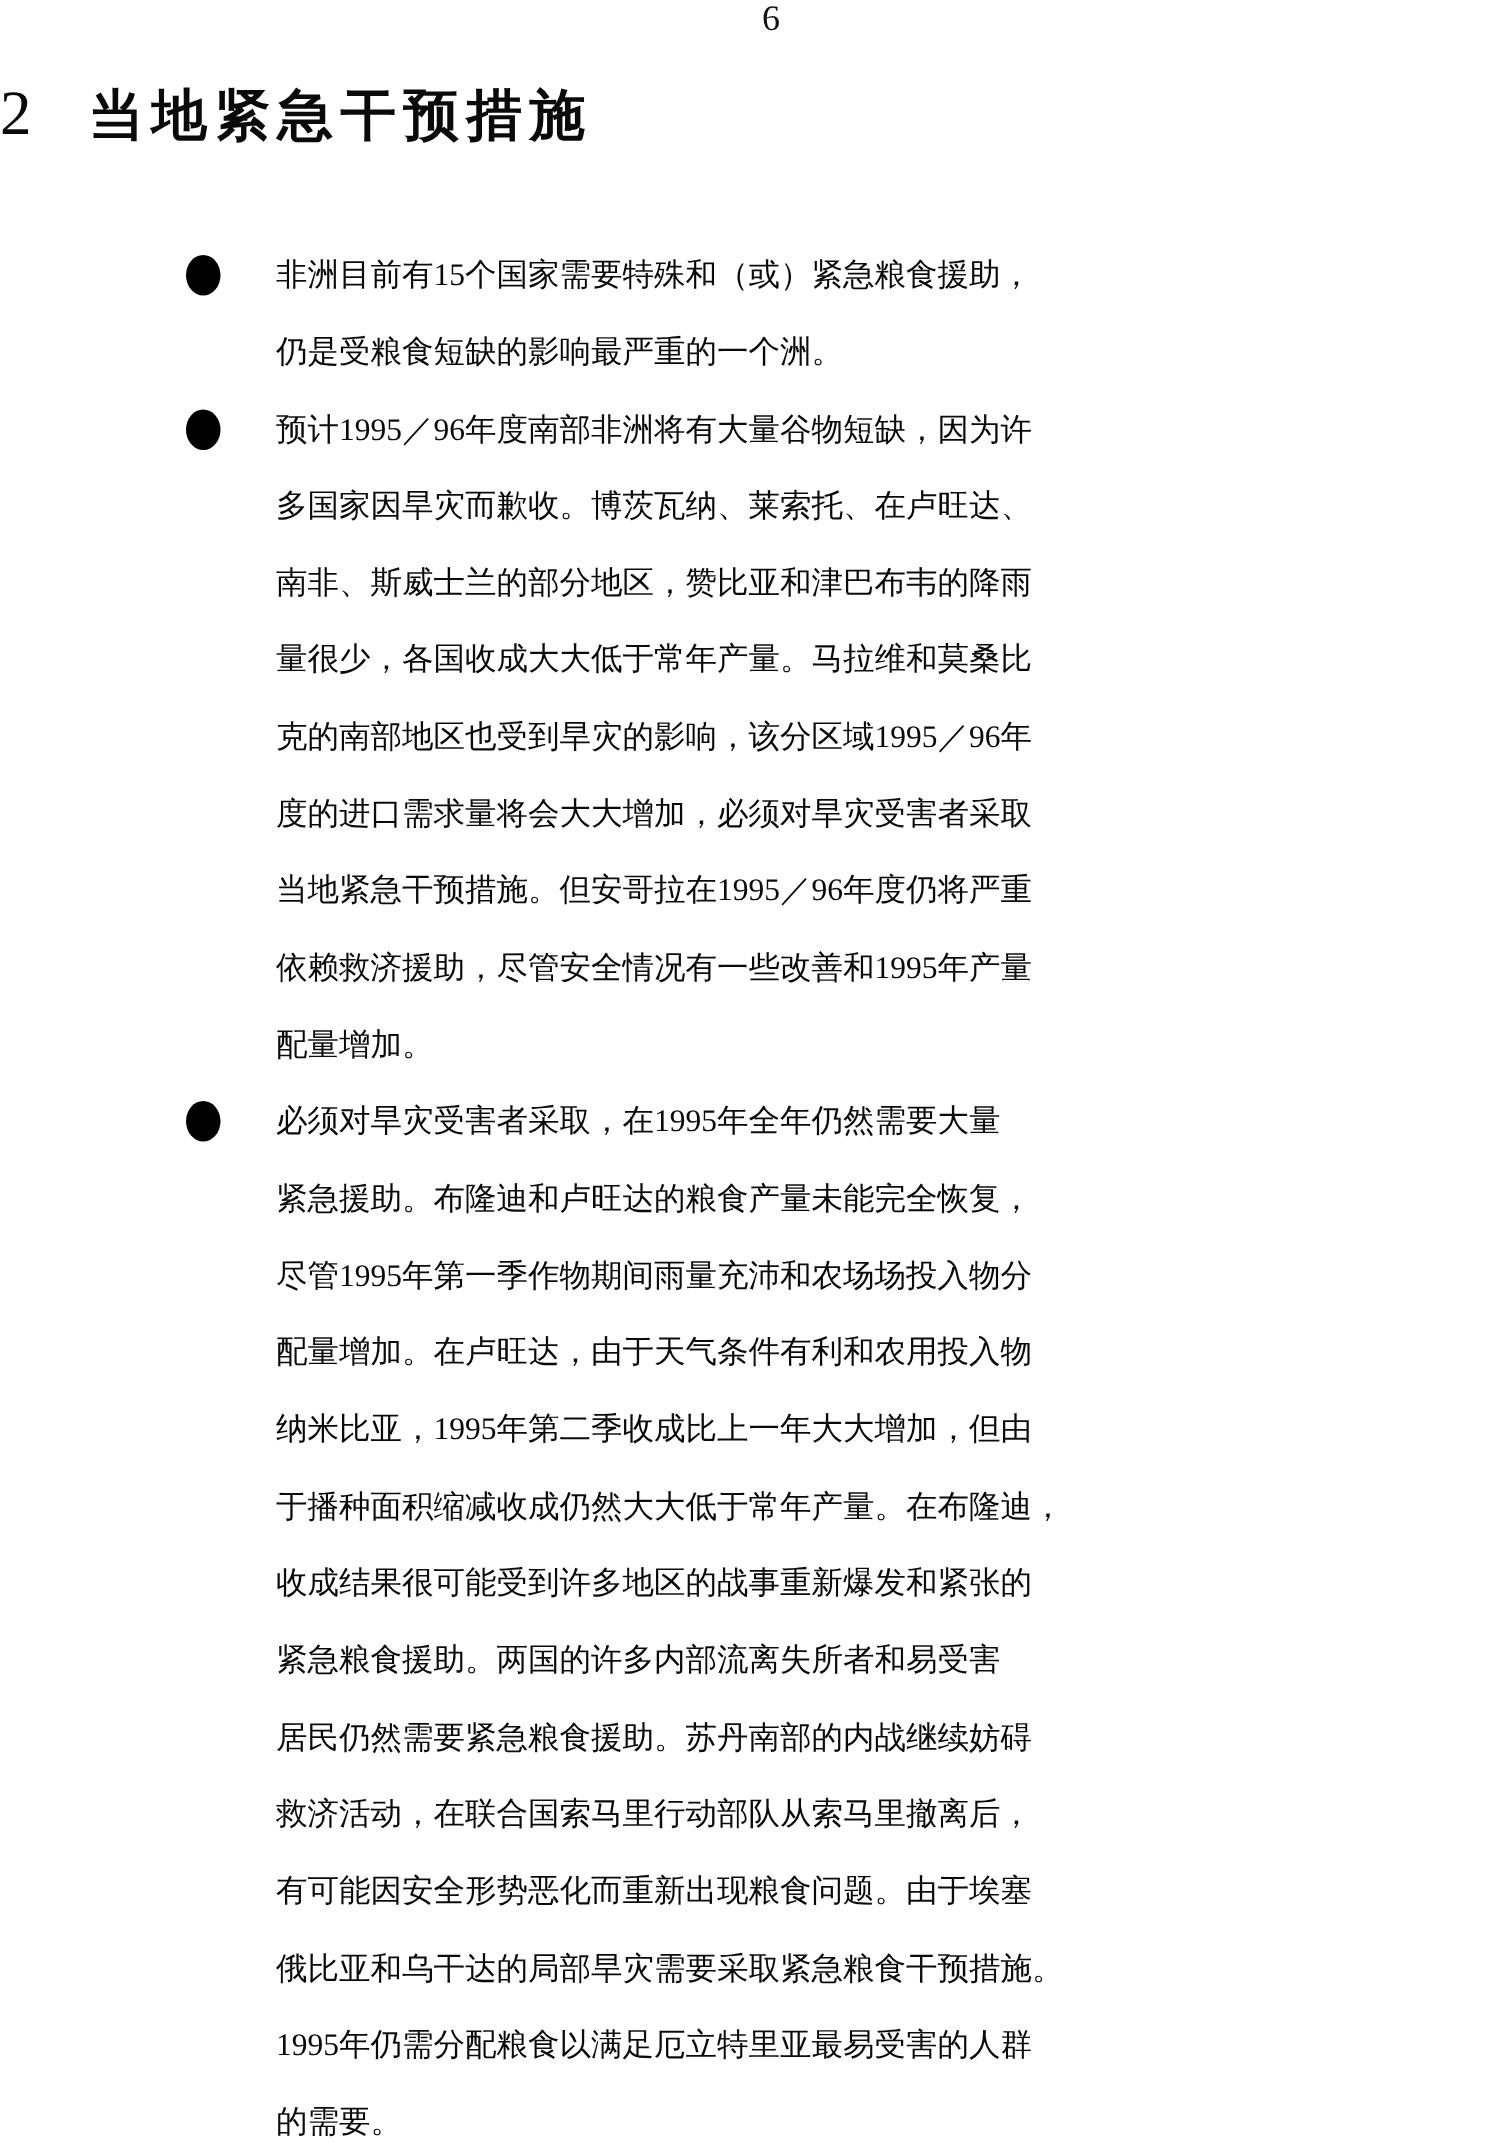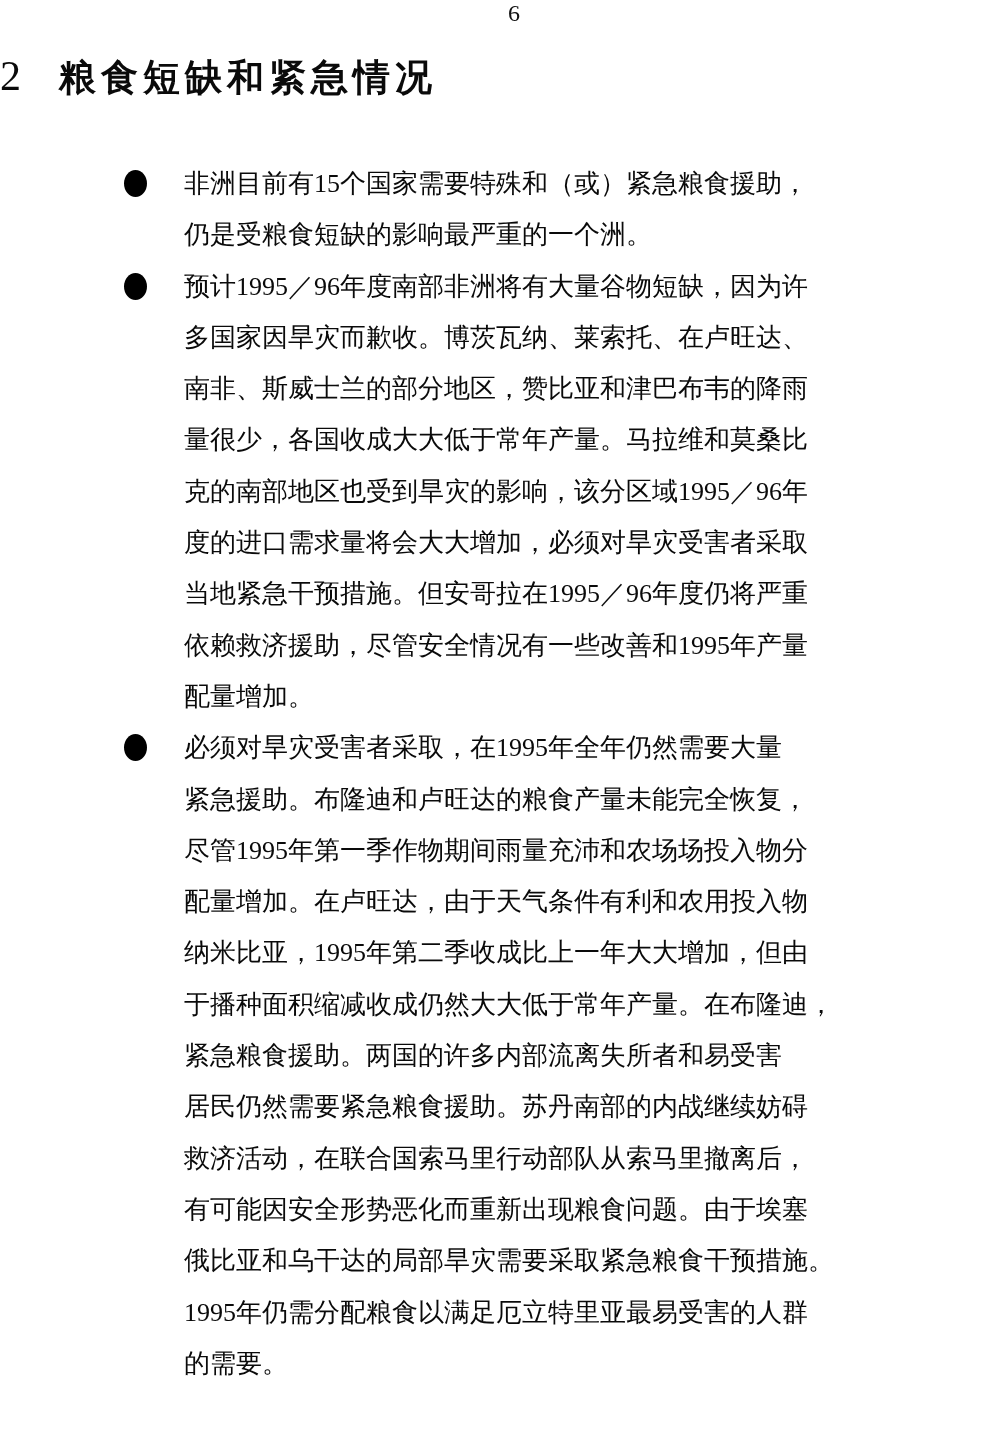--- a/index.html
+++ b/index.html
@@ -64,36 +64,36 @@
     border-radius: 50%;
     background: #000;
     margin-top: 12px;
     margin-right: 37px;
   }
   .bullet-body {
     flex: 1 1 auto;
     min-width: 0;
   }
   .line {
-    font-size: 26px;
+    font-size: 21px;
     line-height: 51.3px;
     letter-spacing: 0px;
     white-space: nowrap;
     color: #0a0a0a;
   }
 </style>
 </head>
 <body>
 
 <div class="page">
   <div class="page-number">6</div>
 
   <div class="heading">
     <span class="section-number">2</span>
-    <span class="section-title">粮食短缺和紧急情况</span>
+    <span class="section-title">当地紧急干预措施</span>
   </div>
 
   <div class="bullet-list">
       <div class="bullet-item">
         <span class="bullet-dot"></span>
         <div class="bullet-body">
           <div class="line">非洲目前有15个国家需要特殊和（或）紧急粮食援助，</div>
           <div class="line">仍是受粮食短缺的影响最严重的一个洲。</div>
         </div>
       </div>
@@ -113,20 +113,21 @@
       </div>
       <div class="bullet-item">
         <span class="bullet-dot"></span>
         <div class="bullet-body">
           <div class="line">必须对旱灾受害者采取，在1995年全年仍然需要大量</div>
           <div class="line">紧急援助。布隆迪和卢旺达的粮食产量未能完全恢复，</div>
           <div class="line">尽管1995年第一季作物期间雨量充沛和农场场投入物分</div>
           <div class="line">配量增加。在卢旺达，由于天气条件有利和农用投入物</div>
           <div class="line">纳米比亚，1995年第二季收成比上一年大大增加，但由</div>
           <div class="line">于播种面积缩减收成仍然大大低于常年产量。在布隆迪，</div>
+          <div class="line">收成结果很可能受到许多地区的战事重新爆发和紧张的</div>
           <div class="line">紧急粮食援助。两国的许多内部流离失所者和易受害</div>
           <div class="line">居民仍然需要紧急粮食援助。苏丹南部的内战继续妨碍</div>
           <div class="line">救济活动，在联合国索马里行动部队从索马里撤离后，</div>
           <div class="line">有可能因安全形势恶化而重新出现粮食问题。由于埃塞</div>
           <div class="line">俄比亚和乌干达的局部旱灾需要采取紧急粮食干预措施。</div>
           <div class="line">1995年仍需分配粮食以满足厄立特里亚最易受害的人群</div>
           <div class="line">的需要。</div>
         </div>
       </div>
     </div>

